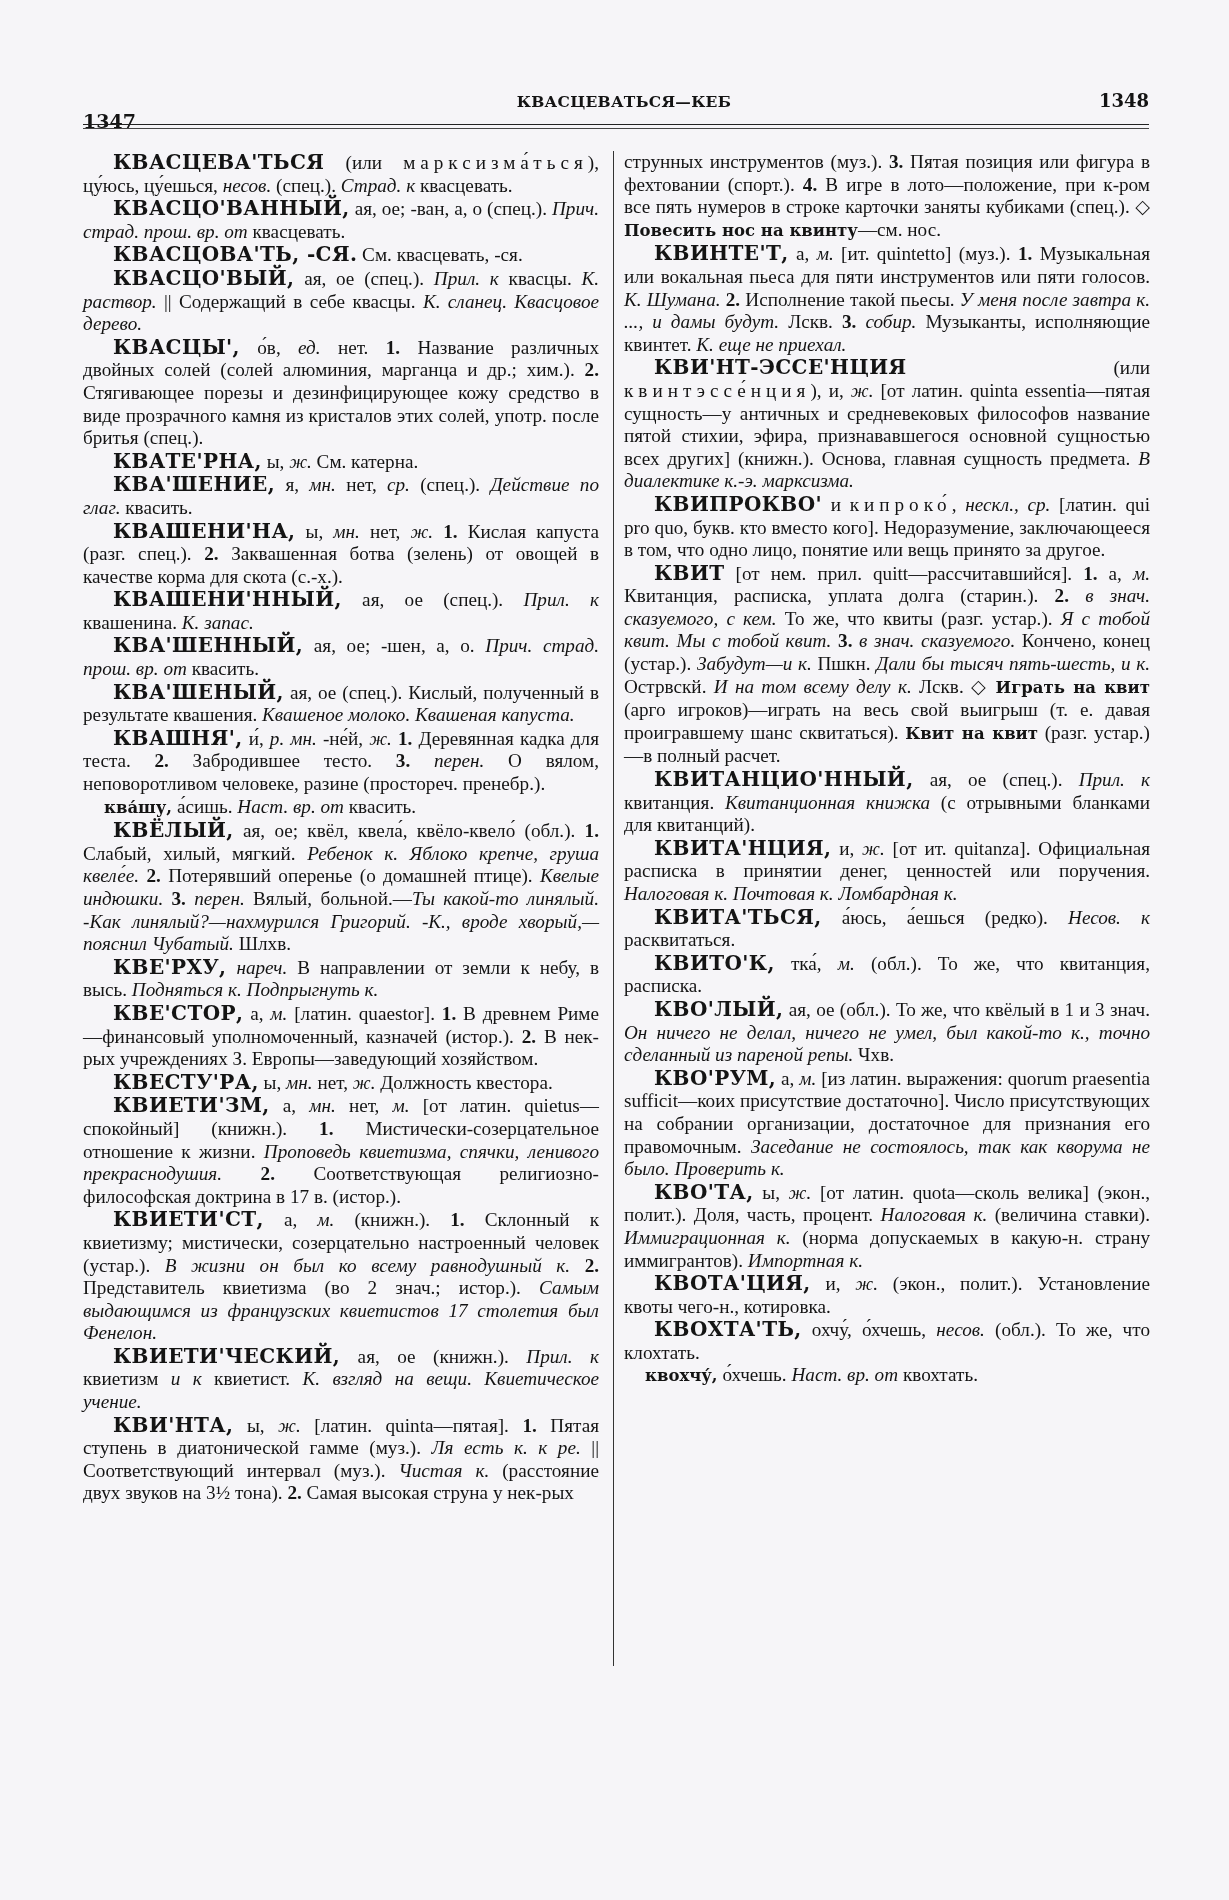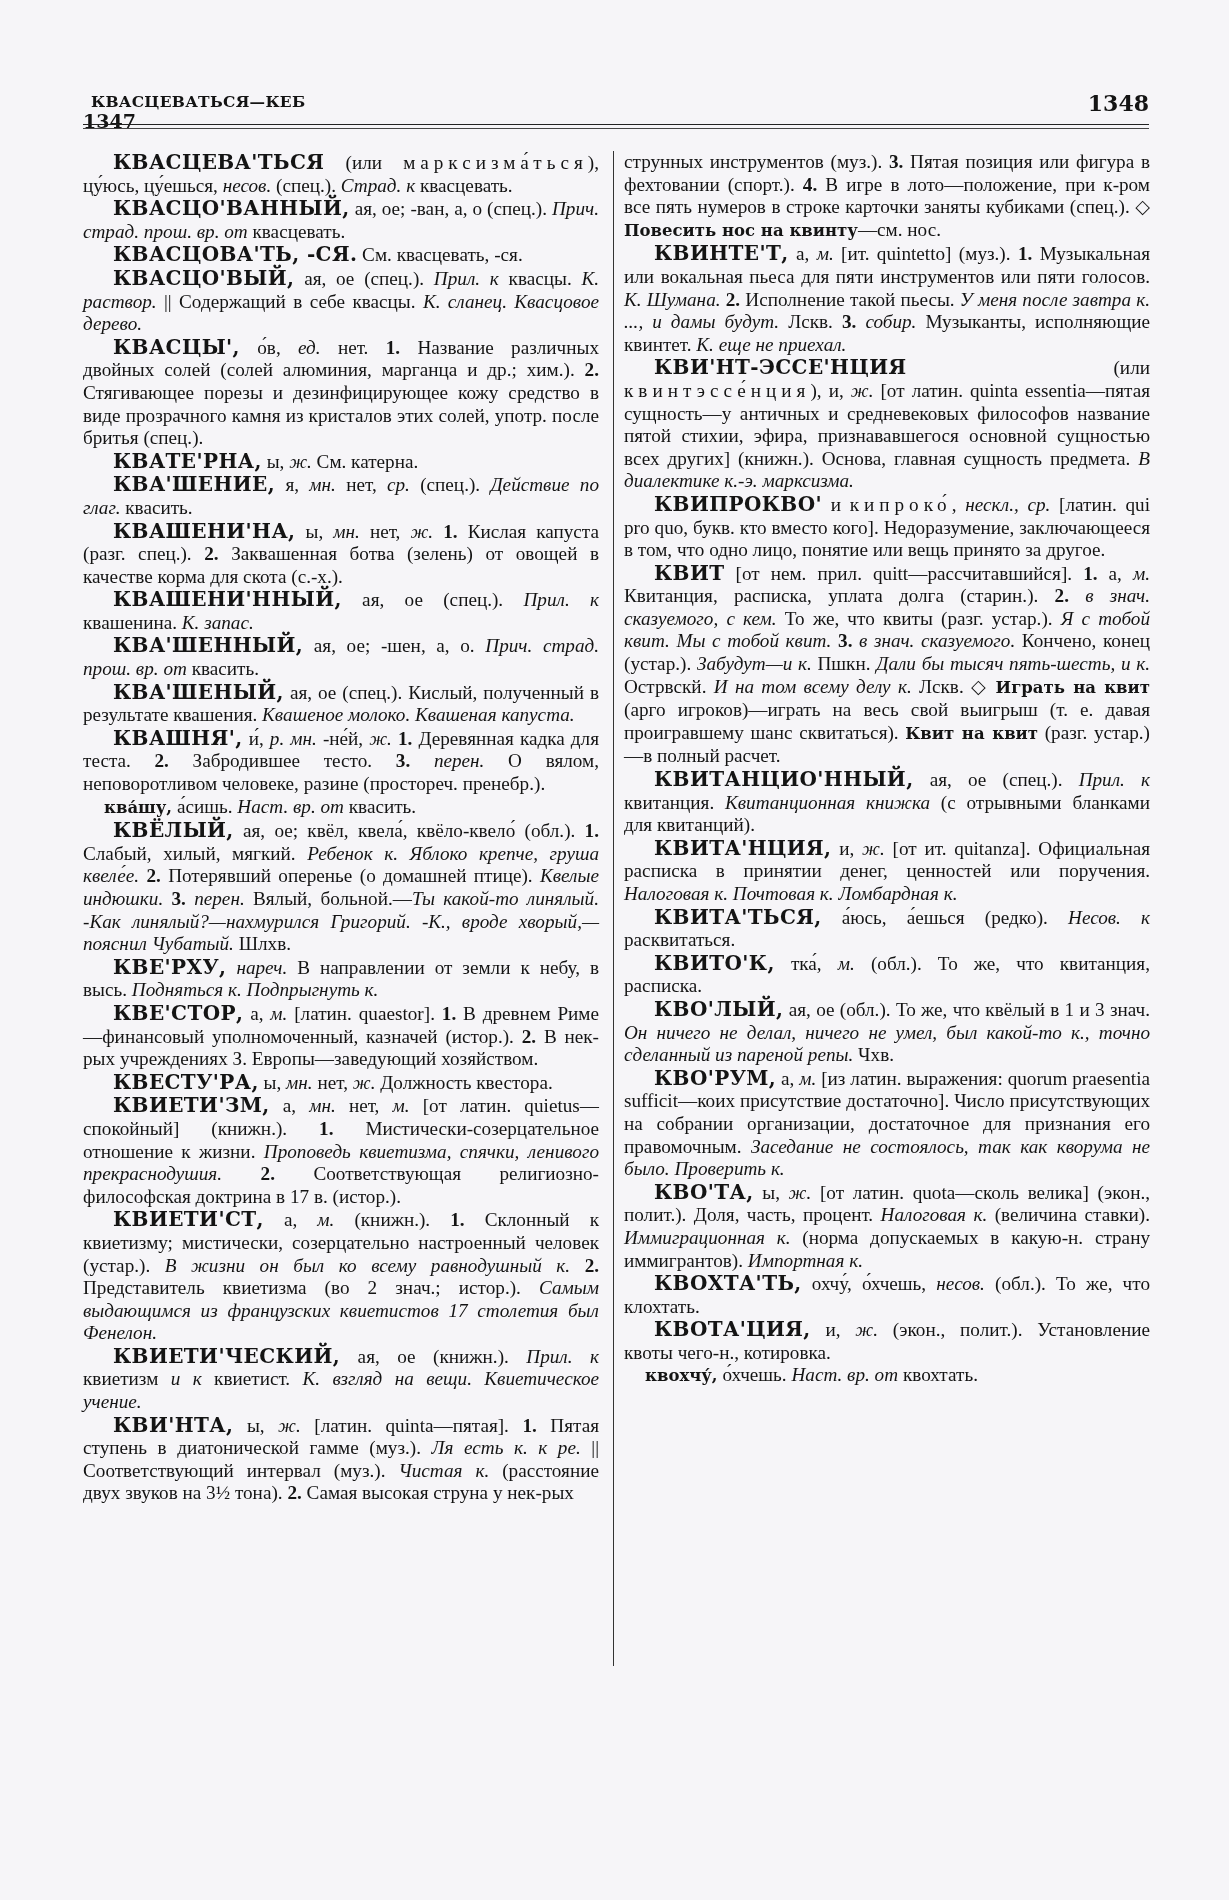--- a/index.html
+++ b/index.html
@@ -6,22 +6,22 @@
   body {
     width:1229px; height:1900px; background:#f6f5f8; color:#141414;
     font-family:"DejaVu Serif","Liberation Serif",serif;
     position:relative; overflow:hidden;
   }
   .page-header {
     position:absolute; left:83px; top:90px; width:1066px; height:30px;
     font-family:"DejaVu Serif",serif; font-weight:bold;
   }
   .page-num-left { position:absolute; left:0; top:0; font-size:19px;margin-top:20px; }
-  .page-num-right { position:absolute; right:0; top:0; font-size:22px; }
-  .running-head { position:absolute; left:8px; right:0; top:2px; text-align:left; font-size:15.5px; letter-spacing:0.3px; }
+  .page-num-right { position:absolute; right:0; top:0; font-size:18px; }
+  .running-head { position:absolute; left:16px; right:0; top:2px; text-align:center; font-size:15.5px; letter-spacing:0.3px; }
   .rule {
     position:absolute; left:83px; top:124px; width:1066px; height:5px;
     border-top:1.5px solid #222; border-bottom:1px solid #444; box-sizing:border-box;
   }
   .column {
     position:absolute; top:151px; font-family:"Liberation Serif","DejaVu Serif",serif;
     font-size:19.2px; line-height:22.6px; text-align:justify; hyphens:manual;
   }
   .col-left { left:83px; width:516px; }
   .col-right { left:624px; width:526px; }
@@ -75,16 +75,16 @@
     <p class="entry"><span class="s-b">КВИ'НТ-ЭССЕ'НЦИЯ</span><span class="s-n"> (или </span><span class="s-sp">квинтэссе́нция</span><span class="s-n">), и, </span><span class="s-i">ж.</span><span class="s-n"> [от латин. quinta essentia—пятая сущность—у античных и средневековых философов название пятой стихии, эфира, признававшегося основной сущностью всех других] (книжн.). Основа, главная сущность предмета. </span><span class="s-i">В диалектике к.-э. марксизма.</span></p>
     <p class="entry"><span class="s-b">КВИПРОКВО'</span><span class="s-n"> и </span><span class="s-sp">кипроко́</span><span class="s-n">, </span><span class="s-i">нескл., ср.</span><span class="s-n"> [латин. qui pro quo, букв. кто вместо кого]. Недоразумение, заключающееся в том, что одно лицо, понятие или вещь принято за другое.</span></p>
     <p class="entry"><span class="s-b">КВИТ</span><span class="s-n"> [от нем. прил. quitt—рассчитавшийся]. </span><span class="s-bn">1.</span><span class="s-n"> а, </span><span class="s-i">м.</span><span class="s-n"> Квитанция, расписка, уплата долга (старин.). </span><span class="s-bn">2.</span><span class="s-n"> </span><span class="s-i">в знач. сказуемого, с кем.</span><span class="s-n"> То же, что квиты (разг. устар.). </span><span class="s-i">Я с тобой квит. Мы с тобой квит.</span><span class="s-n"> </span><span class="s-bn">3.</span><span class="s-n"> </span><span class="s-i">в знач. сказуемого.</span><span class="s-n"> Кончено, конец (устар.). </span><span class="s-i">Забудут—и к.</span><span class="s-n"> Пшкн. </span><span class="s-i">Дали бы тысяч пять-шесть, и к.</span><span class="s-n"> Острвскй. </span><span class="s-i">И на том всему делу к.</span><span class="s-n"> Лскв. ◇ </span><span class="s-bl">Играть на квит</span><span class="s-n"> (арго игроков)—играть на весь свой выигрыш (т. е. давая проигравшему шанс сквитаться). </span><span class="s-bl">Квит на квит</span><span class="s-n"> (разг. устар.)—в полный расчет.</span></p>
     <p class="entry"><span class="s-b">КВИТАНЦИО'ННЫЙ,</span><span class="s-n"> ая, ое (спец.). </span><span class="s-i">Прил. к</span><span class="s-n"> квитанция. </span><span class="s-i">Квитанционная книжка</span><span class="s-n"> (с отрывными бланками для квитанций).</span></p>
     <p class="entry"><span class="s-b">КВИТА'НЦИЯ,</span><span class="s-n"> и, </span><span class="s-i">ж.</span><span class="s-n"> [от ит. quitanza]. Официальная расписка в принятии денег, ценностей или поручения. </span><span class="s-i">Налоговая к. Почтовая к. Ломбардная к.</span></p>
     <p class="entry"><span class="s-b">КВИТА'ТЬСЯ,</span><span class="s-n"> а́юсь, а́ешься (редко). </span><span class="s-i">Несов. к</span><span class="s-n"> расквитаться.</span></p>
     <p class="entry"><span class="s-b">КВИТО'К,</span><span class="s-n"> тка́, </span><span class="s-i">м.</span><span class="s-n"> (обл.). То же, что квитанция, расписка.</span></p>
     <p class="entry"><span class="s-b">КВО'ЛЫЙ,</span><span class="s-n"> ая, ое (обл.). То же, что квёлый в 1 и 3 знач. </span><span class="s-i">Он ничего не делал, ничего не умел, был какой-то к., точно сделанный из пареной репы.</span><span class="s-n"> Чхв.</span></p>
     <p class="entry"><span class="s-b">КВО'РУМ,</span><span class="s-n"> а, </span><span class="s-i">м.</span><span class="s-n"> [из латин. выражения: quorum praesentia sufficit—коих присутствие достаточно]. Число присутствующих на собрании организации, достаточное для признания его правомочным. </span><span class="s-i">Заседание не состоялось, так как кворума не было. Проверить к.</span></p>
     <p class="entry"><span class="s-b">КВО'ТА,</span><span class="s-n"> ы, </span><span class="s-i">ж.</span><span class="s-n"> [от латин. quota—сколь велика] (экон., полит.). Доля, часть, процент. </span><span class="s-i">Налоговая к.</span><span class="s-n"> (величина ставки). </span><span class="s-i">Иммиграционная к.</span><span class="s-n"> (норма допускаемых в какую-н. страну иммигрантов). </span><span class="s-i">Импортная к.</span></p>
+    <p class="entry"><span class="s-b">КВОТА'ЦИЯ,</span><span class="s-n"> и, </span><span class="s-i">ж.</span><span class="s-n"> (экон., полит.). Установление квоты чего-н., котировка.</span></p>
     <p class="entry"><span class="s-b">КВОХТА'ТЬ,</span><span class="s-n"> охчу́, о́хчешь, </span><span class="s-i">несов.</span><span class="s-n"> (обл.). То же, что клохтать.</span></p>
-    <p class="entry"><span class="s-b">КВОТА'ЦИЯ,</span><span class="s-n"> и, </span><span class="s-i">ж.</span><span class="s-n"> (экон., полит.). Установление квоты чего-н., котировка.</span></p>
     <p class="entry"><span class="s-bl">квохчу́,</span><span class="s-n"> о́хчешь. </span><span class="s-i">Наст. вр. от</span><span class="s-n"> квохтать.</span></p>
   </div>
 
 </body></html>

